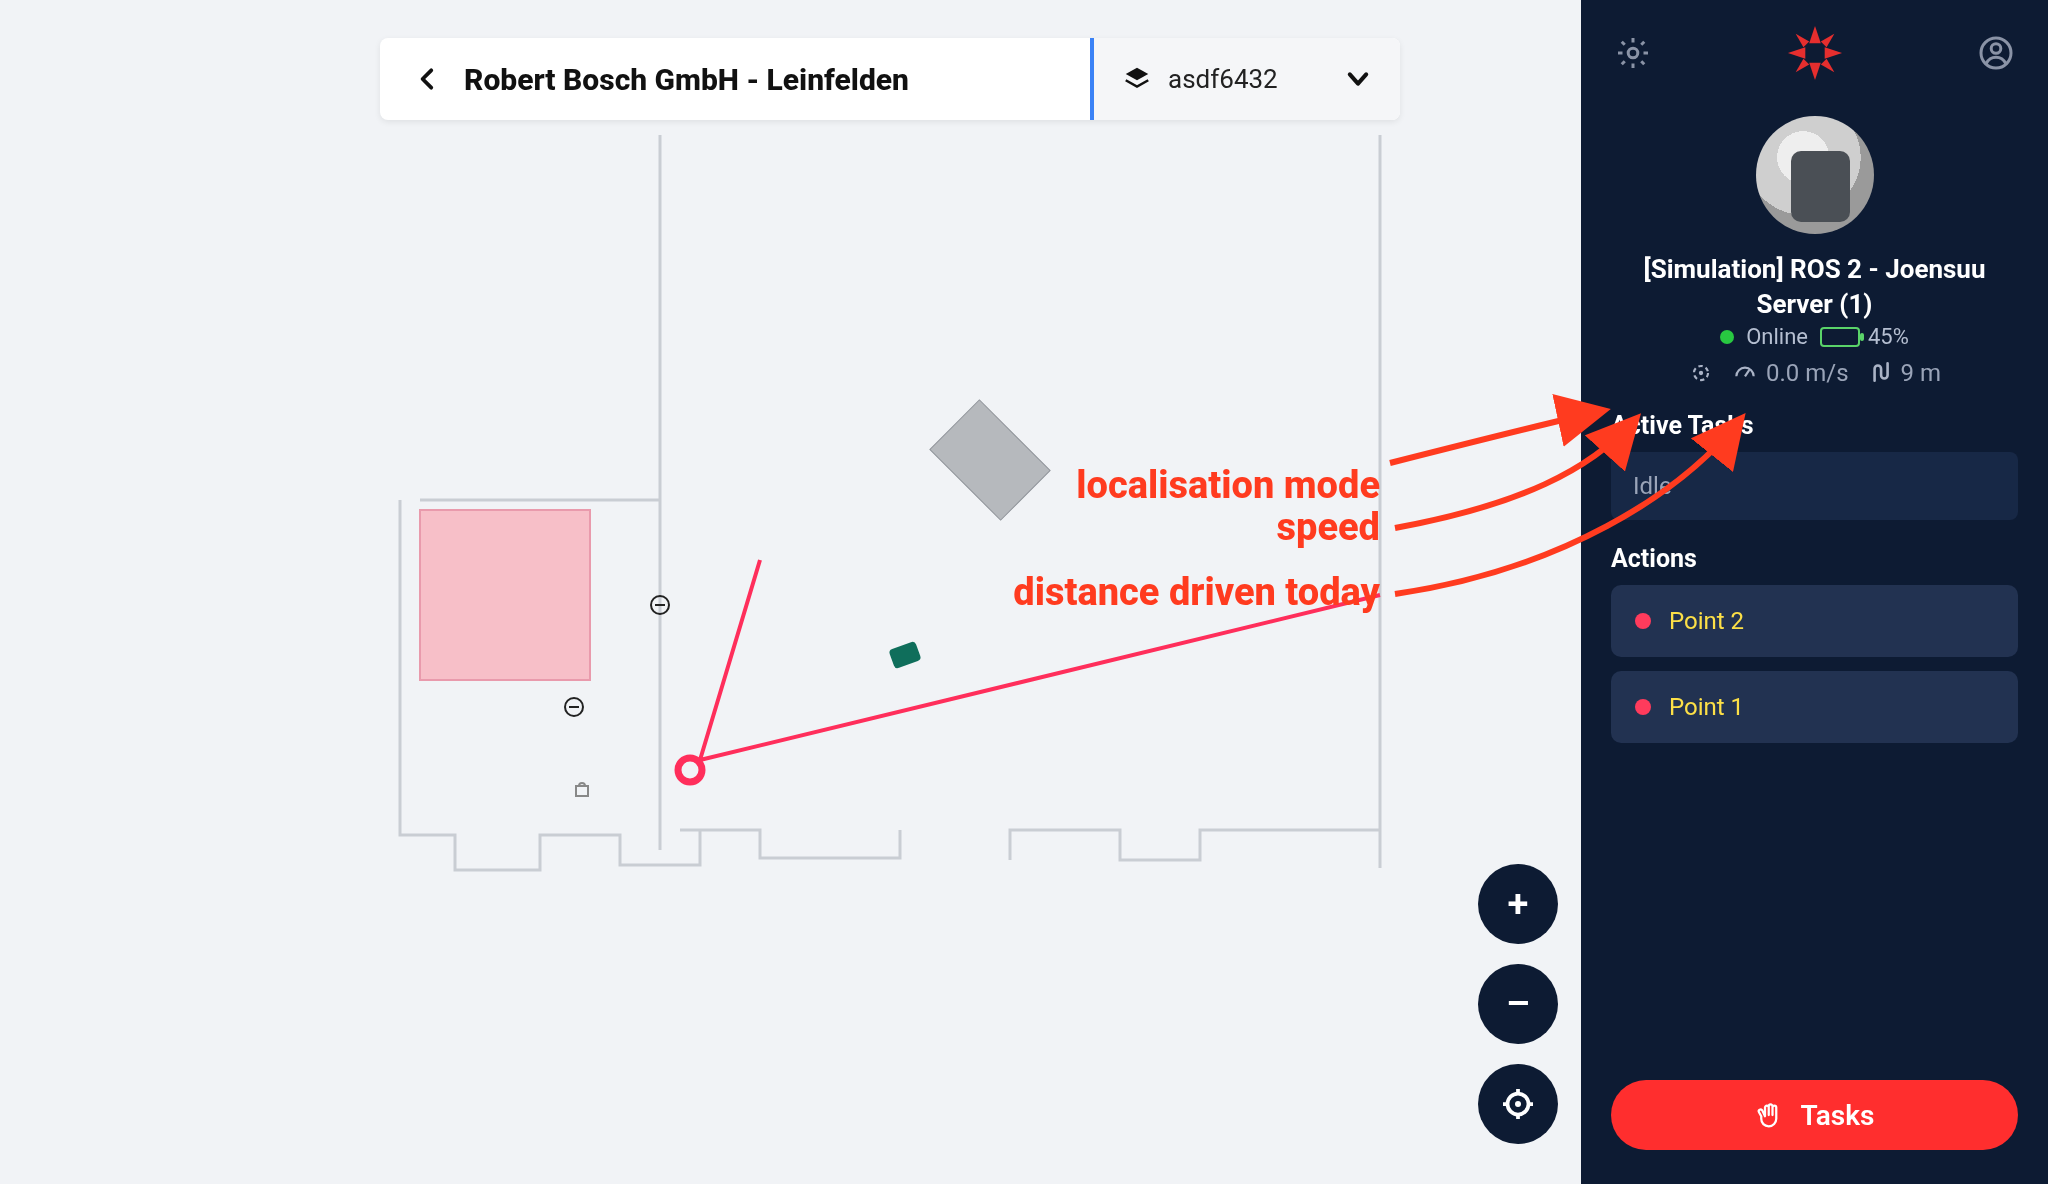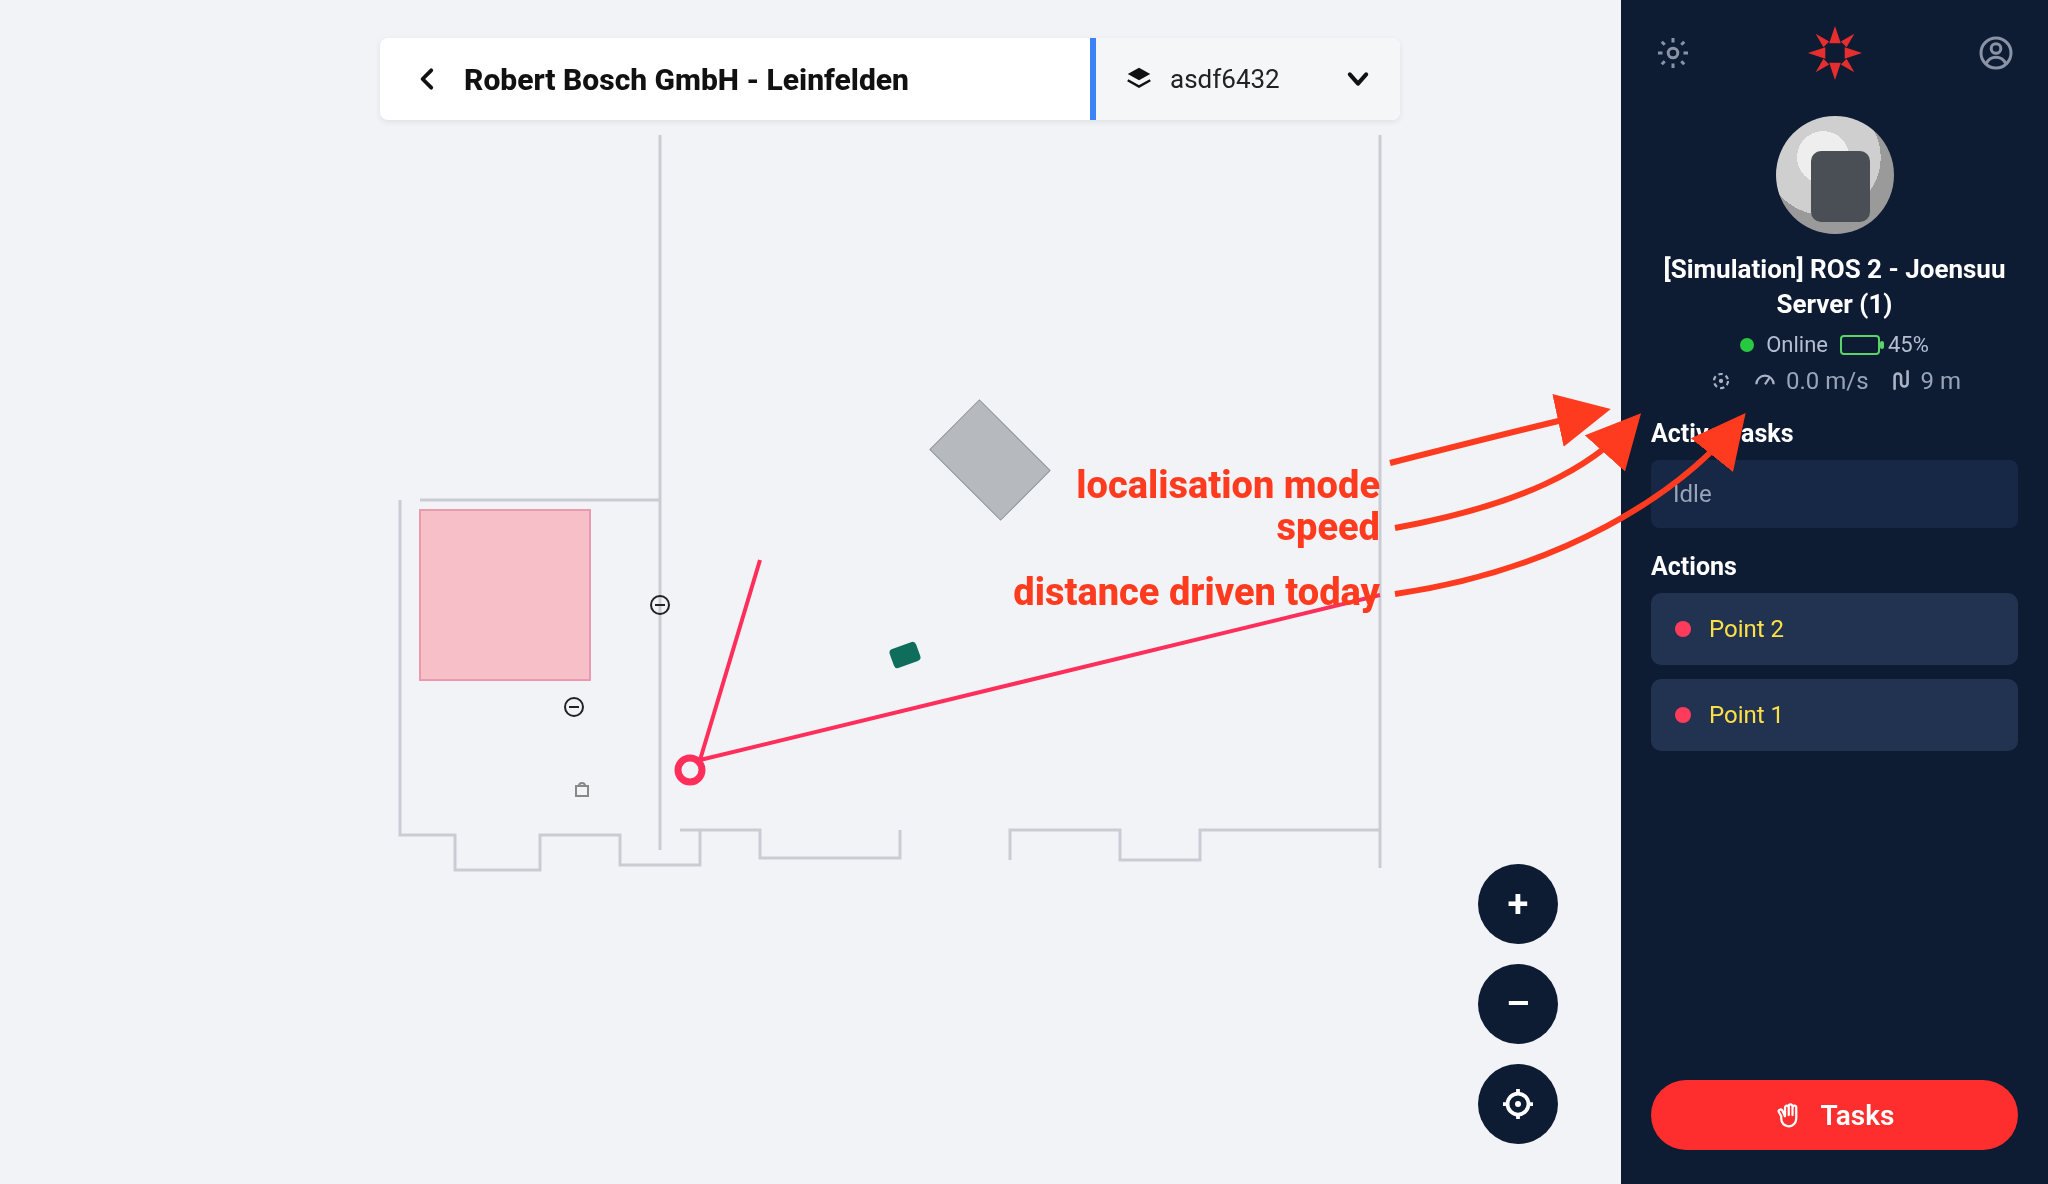--- a/index.html
+++ b/index.html
@@ -26,21 +26,21 @@
   .header-title {
     flex: 1;
     font-size: 30px;
     font-weight: 800;
     color: #111;
     padding-left: 6px;
   }
   .header-select {
     width: 310px; height: 100%;
     background: #f5f6f8;
-    border-left: 6px solid #3b82f6;
+    border-left: 4px solid #3b82f6;
     display: flex; align-items: center;
     padding: 0 28px;
     gap: 16px;
     cursor: pointer;
     border-radius: 0 8px 8px 0;
   }
   .header-select .sel-label { font-size: 26px; color: #222; flex: 1; }
   .chev svg, .back svg, .layers svg { display:block; }
 
   
@@ -65,21 +65,21 @@
     color: #fff;
     display: flex; align-items: center; justify-content: center;
     font-size: 38px; font-weight: 600;
     cursor: pointer;
   }
 
   
   .sidebar {
     position: absolute;
     top: 0; right: 0;
-    width: 427px; height: 100%;
+    width: 467px; height: 100%;
     background: #0d1b33;
     color: #fff;
     display: flex; flex-direction: column;
     padding: 0;
   }
   .sidebar-top {
     height: 110px;
     display: flex; align-items: center; justify-content: space-between;
     padding: 0 34px;
   }
@@ -88,21 +88,21 @@
 
   .robot-card { padding: 6px 30px 0 30px; text-align: center; }
   .avatar {
     width: 118px; height: 118px; border-radius: 50%;
     background: radial-gradient(circle at 40% 35%, #eee 0 25%, #cfcfcf 25% 55%, #9a9a9a 55% 100%);
     margin: 0 auto 18px auto;
     position: relative; overflow:hidden;
   }
   .avatar::after{content:"";position:absolute;inset:30% 20% 10% 30%;background:#4a4f55;border-radius:10px;}
   .robot-name { font-size: 26px; font-weight: 700; line-height: 1.35; }
-  .status-row { display:flex; justify-content:center; gap:12px; align-items:center; margin-top:10px; color:#b5bfd1; font-size:22px;}
+  .status-row { display:flex; justify-content:center; gap:12px; align-items:center; margin-top:2px; color:#b5bfd1; font-size:22px;}
   .dot-online{width:14px;height:14px;border-radius:50%;background:#28c841;display:inline-block;}
   .bat{display:inline-flex;align-items:center;gap:8px;}
   .bat-shell{width:40px;height:20px;border:2px solid #5ad469;border-radius:4px;position:relative;}
   .bat-shell::after{content:"";position:absolute;right:-6px;top:4px;width:4px;height:8px;background:#5ad469;border-radius:2px;}
   .bat-fill{height:100%;background:#5ad469;border-radius:2px 0 0 2px;}
   .telemetry-row{display:flex;justify-content:center;align-items:center;gap:18px;margin-top:10px;color:#9aa4b8;font-size:24px;}
   .telemetry-row .titem{display:flex;gap:8px;}
 
   .section-title{font-size:25px;font-weight:700;margin:24px 30px 12px 30px;text-align:left;}
   .task-box{margin:0 30px;background:#172846;border-radius:8px;padding:20px 22px;color:#9aa4b8;font-size:24px;text-align:left;}

